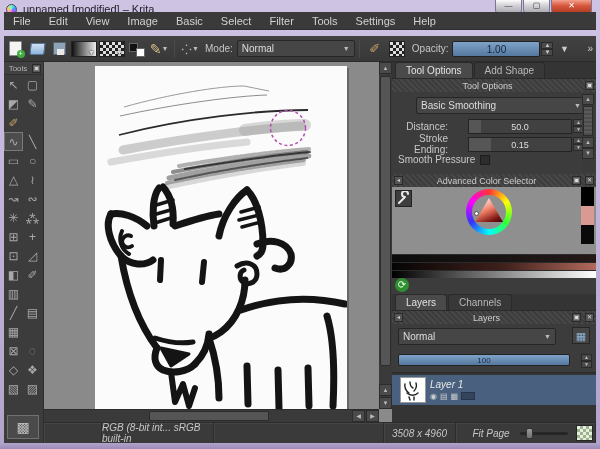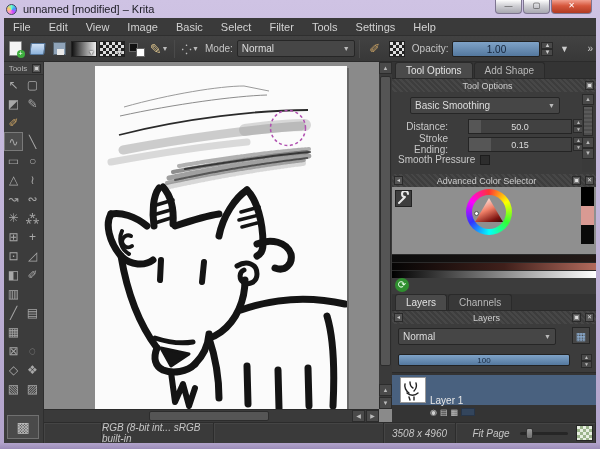--- a/index.html
+++ b/index.html
@@ -11,21 +11,21 @@
   #titlebar { position:absolute; left:0; top:0; width:600px; height:18px; display:flex; align-items:center; }
   .app-icon { width:11px; height:11px; margin-left:6px; border-radius:50%;
               background:conic-gradient(#6fc,#49f,#c4f,#f9c,#fc6,#6fc); border:1px solid #446; }
   .title-text { font-size:11px; color:#1c1c24; margin-left:6px; }
   #winbtns { position:absolute; right:8px; top:0; display:flex; }
   .wbtn { width:27px; height:14px; border:1px solid #7d7490; border-top:none;
           border-radius:0 0 4px 4px; background:linear-gradient(#fdfdfd,#cfcfd4 45%,#a8a8b0);
           color:#333; font-size:8px; line-height:12px; text-align:center; margin-left:1px; }
   .wbtn.close { width:41px; background:linear-gradient(#f2a08e,#d6573c 45%,#b03a22); color:#fff; }
   
-  #menubar { position:absolute; left:4px; top:18px; width:592px; height:18px;
+  #menubar { position:absolute; left:4px; top:12px; width:592px; height:18px;
              background:#3a3a3a; border-bottom:1px solid #2f2f2f; display:flex; align-items:center; }
   .menu-item { font-size:11px; color:#d2d2d2; padding:0 9px; }
   #toolbar { position:absolute; left:4px; top:36px; width:592px; height:26px;
              background:linear-gradient(#424242,#383838); border-bottom:1px solid #2b2b2b;
              display:flex; align-items:center; }
   .tb { display:flex; align-items:center; justify-content:center; height:20px; min-width:20px; margin:0 1px; }
   .tb .g { font-size:13px; color:#bbb; }
   .doc-icon { width:13px; height:15px; background:#f4f4f4; border:1px solid #888; border-radius:1px; position:relative; }
   .doc-icon .plus { position:absolute; right:-4px; bottom:-3px; width:8px; height:8px; border-radius:50%;
                     background:#3fae3f; color:#fff; font-size:7px; line-height:8px; text-align:center; }
@@ -90,21 +90,21 @@
   .tab.active { background:#4a4a4a; color:#e2e2e2; }
   .docker-head { height:13px; display:flex; align-items:center;
                  background:repeating-linear-gradient(45deg,#3d3d3d 0 2px,#474747 2px 4px); }
   .docker-title { flex:1; text-align:center; font-size:9px; color:#cfcfcf; }
   .collapse-btn { width:9px; height:9px; margin-left:2px; background:#555; border:1px solid #2a2a2a; color:#ccc;
                   font-size:6px; line-height:7px; text-align:center; }
   .close-btn { width:9px; height:9px; background:#555; border:1px solid #2a2a2a; color:#ddd; font-size:6px;
                line-height:7px; text-align:center; margin:0 2px; }
   
   #to-body { position:relative; height:82px; }
-  #smoothing-combo { position:absolute; left:18px; top:5px; width:150px; }
+  #smoothing-combo { position:absolute; left:24px; top:5px; width:170px; }
   .opt-row { position:absolute; left:0; width:192px; height:16px; display:flex; align-items:center; }
   .opt-label { width:76px; text-align:right; font-size:10px; color:#c8c8c8; padding-right:20px; }
   .slider-input { flex:1; height:15px; background:#414141; border:1px solid #242424; position:relative; }
   .slider-input .part { position:absolute; left:0; top:0; bottom:0; background:#565656; }
   .slider-input .val { position:absolute; inset:0; text-align:center; font-size:9px; color:#ddd; line-height:14px; }
   .mini-spin { display:flex; flex-direction:column; margin-left:1px; }
   .mini-spin span { font-size:5px; color:#bbb; line-height:5px; background:#4a4a4a; border:1px solid #2a2a2a; padding:0 2px; }
   #smooth-pressure-row { position:absolute; left:6px; top:62px; display:flex; align-items:center; }
   #smooth-pressure-row .chk { width:10px; height:10px; background:#2d2d2d; border:1px solid #1d1d1d; margin-left:5px; }
   #to-scroll { position:absolute; right:2px; top:2px; width:12px; height:78px; background:#3a3a3a; }
@@ -136,21 +136,21 @@
   #layer-filter-btn { position:absolute; right:6px; top:3px; width:18px; height:17px; background:#464646;
                       border:1px solid #262626; color:#8fb2d8; font-size:11px; text-align:center; line-height:16px; }
   #layer-opacity { position:absolute; left:6px; top:30px; width:172px; height:12px; border:1px solid #222;
                    background:linear-gradient(#7fa3c8,#54789e); border-radius:2px; }
   #layer-opacity .val { position:absolute; inset:0; text-align:center; font-size:8px; color:#1b2d44; line-height:11px; }
   #layer-opacity-spin { position:absolute; right:4px; top:30px; }
   #layer-list { position:absolute; left:0; top:48px; width:204px; height:78px; background:#343434; border-top:1px solid #2a2a2a; }
   #layer-row { position:absolute; left:0; top:2px; width:204px; height:30px; background:#49617f; display:flex; }
   #layer-thumb { width:26px; height:26px; background:#fff; border:1px solid #999; margin:2px 4px 0 8px; }
   #layer-meta { flex:1; }
-  #layer-name { font-size:10px; color:#e8e8e8; padding-top:20px; }
+  #layer-name { font-size:10px; color:#e8e8e8; padding-top:4px;font-style:italic; }
   .layer-mini-icons { display:flex; gap:3px; margin-top:2px; }
   .layer-mini-icons span { font-size:8px; color:#cfcfcf; }
   .mini-badge { width:14px; height:8px; background:#33455c; border:1px solid #273548; }
   #layer-btns { position:absolute; left:0; bottom:2px; width:204px; height:22px; display:flex; align-items:center; padding:0 6px; }
   
   #statusbar { position:absolute; left:44px; top:422px; width:552px; height:21px; background:#3a3a3a;
                display:flex; align-items:stretch; font-size:10px; color:#c6c6c6; border-top:1px solid #2c2c2c; }
   .sseg { border-right:1px solid #2c2c2c; box-shadow:inset 1px 1px 0 #454545; display:flex;
           align-items:center; justify-content:center;font-style:italic; }
   #seg-spacer1 { width:58px; }

